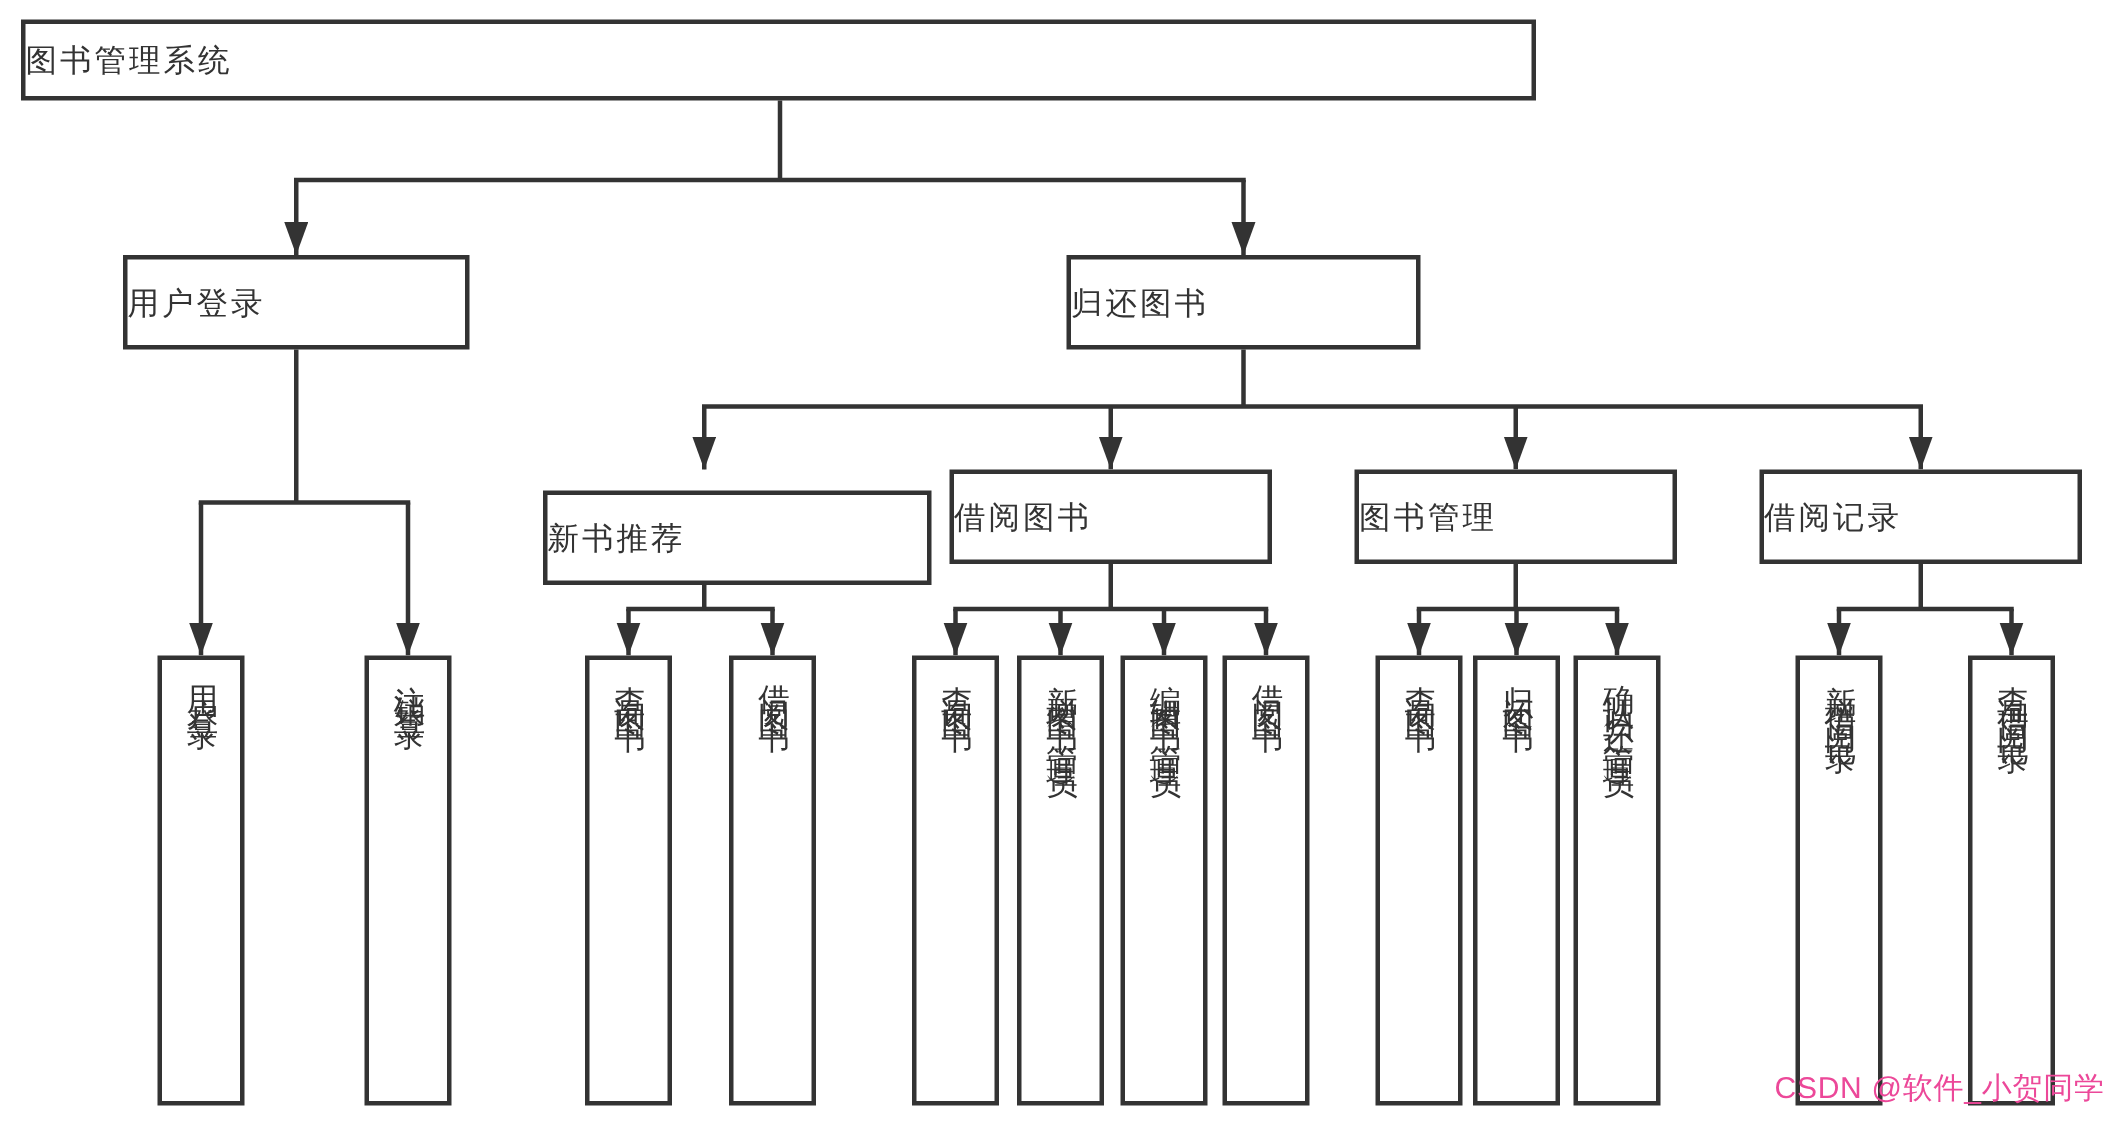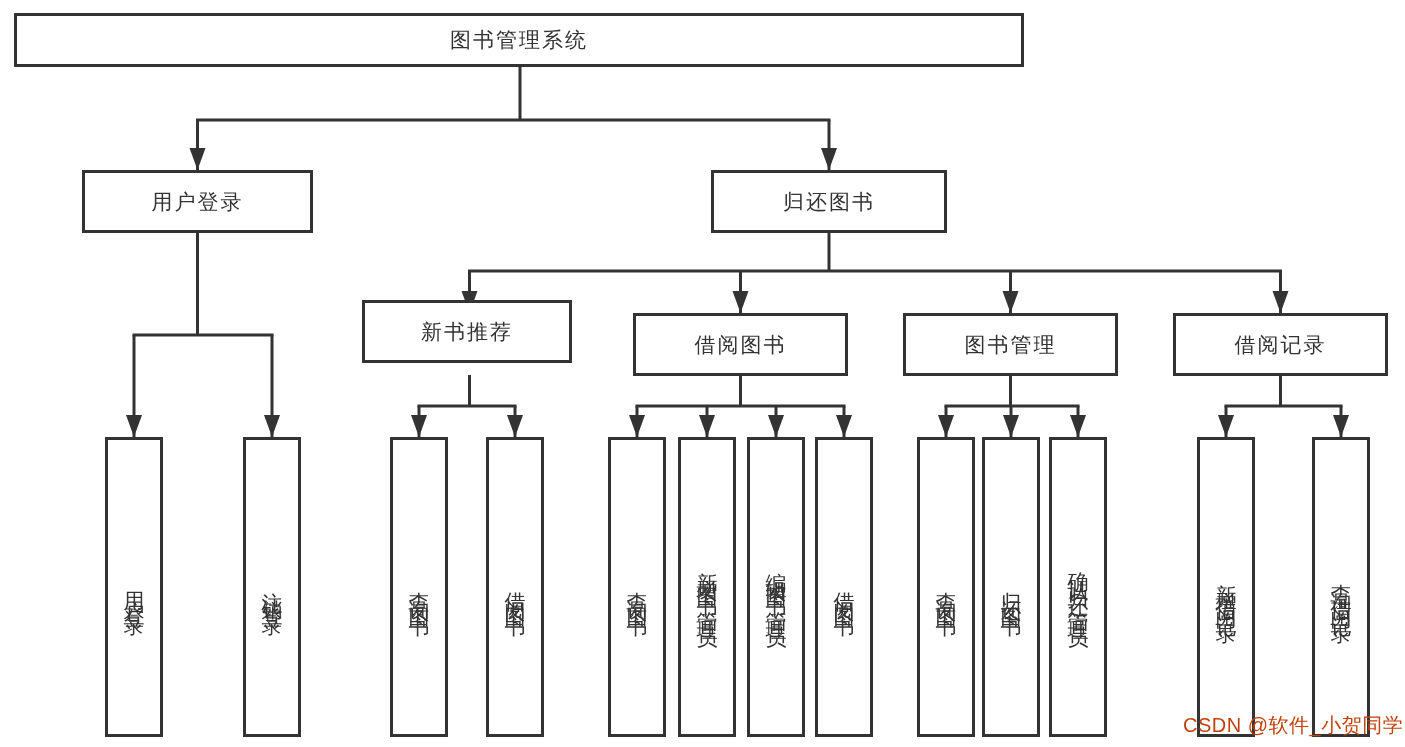--- a/index.html
+++ b/index.html
@@ -17,39 +17,39 @@
     left: 0; top: 0;
     width: 1405px; height: 747px;
   }
   .box {
     position: absolute;
     box-sizing: border-box;
     border: 3px solid #333333;
     background: #ffffff;
     display: flex;
     align-items: center;
-    justify-content: center;
+    justify-content: flex-start;
     font-size: 21px;
     letter-spacing: 2px;
     text-align: center;
     white-space: nowrap;
   }
   .vbox {
     writing-mode: vertical-rl;
     letter-spacing: 8px;
     white-space: nowrap;
   }
   .vbox span { margin-bottom: -8px; }
   .watermark {
     position: absolute;
     left: 1183px;
     top: 712px;
     font-size: 20px;
     letter-spacing: 0.5px;
-    color: #c2410c;
+    color: #ec4899;
     white-space: nowrap;
   }
 </style>
 </head>
 <body>
 
 <div class="canvas">
 
   <svg class="lines" viewBox="0 0 1405 747" xmlns="http://www.w3.org/2000/svg">
     <defs>
@@ -112,21 +112,21 @@
     <span>图书管理系统</span>
   </div>
 
   <div class="box" style="left:82px;top:170px;width:231px;height:63px">
     <span>用户登录</span>
   </div>
   <div class="box" style="left:711px;top:170px;width:236px;height:63px">
     <span>归还图书</span>
   </div>
 
-  <div class="box" style="left:362px;top:300px;width:210px;height:63px">
+  <div class="box" style="left:362px;top:327px;width:259px;height:63px">
     <span>新书推荐</span>
   </div>
   <div class="box" style="left:633px;top:313px;width:215px;height:63px">
     <span>借阅图书</span>
   </div>
   <div class="box" style="left:903px;top:313px;width:215px;height:63px">
     <span>图书管理</span>
   </div>
   <div class="box" style="left:1173px;top:313px;width:215px;height:63px">
     <span>借阅记录</span>

